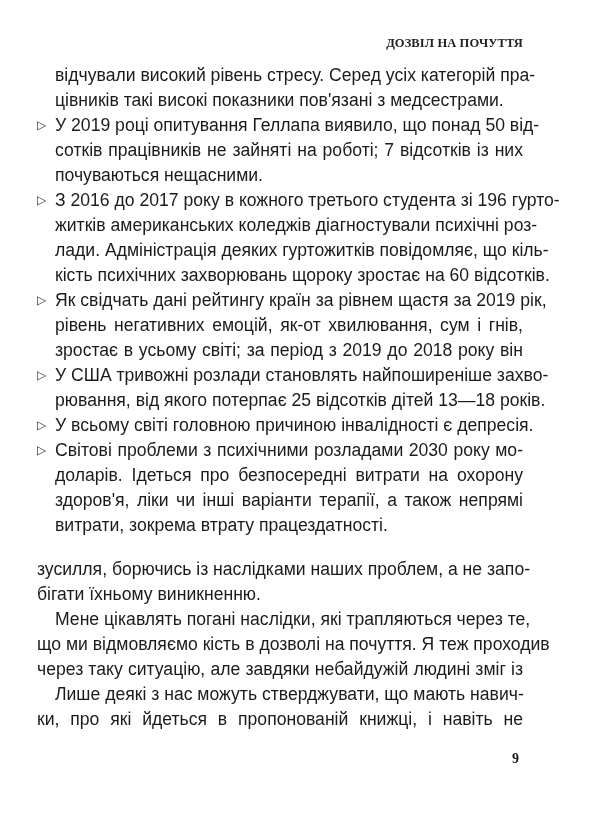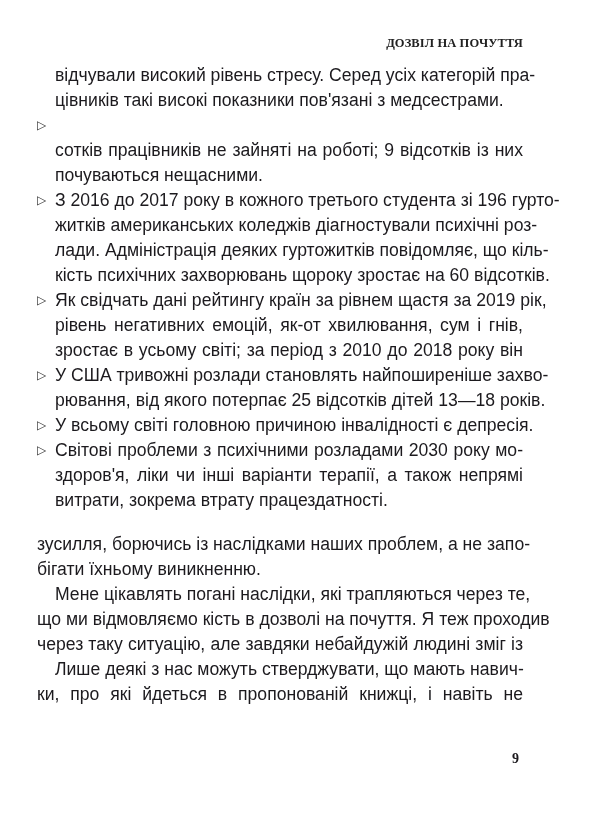--- a/index.html
+++ b/index.html
@@ -21,39 +21,40 @@
 </head>
 <body>
 
 <div class="running-head">ДОЗВІЛ НА ПОЧУТТЯ</div>
 
 <div class="page">
 
   <div class="line bul">відчували високий рівень стресу. Серед усіх категорій пра-</div>
   <div class="line bul last">цівників такі високі показники пов'язані з медсестрами.</div>
 
-  <div class="line bul"><span class="marker">▷</span></div>
-  <div class="line bul">сотків працівників не зайняті на роботі; 9 відсотків із них</div>
+  <div class="line bul"><span class="marker">▷</span><span>У 2019 році опитування Геллапа виявило, що понад 50 від-</span></div>
+  <div class="line bul">сотків працівників не зайняті на роботі; 7 відсотків із них</div>
   <div class="line bul last">почуваються нещасними.</div>
 
   <div class="line bul"><span class="marker">▷</span><span>З 2016 до 2017 року в кожного третього студента зі 196 гурто-</span></div>
   <div class="line bul">житків американських коледжів діагностували психічні роз-</div>
   <div class="line bul">лади. Адміністрація деяких гуртожитків повідомляє, що кіль-</div>
   <div class="line bul last">кість психічних захворювань щороку зростає на 60 відсотків.</div>
 
   <div class="line bul"><span class="marker">▷</span><span>Як свідчать дані рейтингу країн за рівнем щастя за 2019 рік,</span></div>
   <div class="line bul">рівень негативних емоцій, як-от хвилювання, сум і гнів,</div>
-  <div class="line bul">зростає в усьому світі; за період з 2010 до 2018 року він</div>
+  <div class="line bul">зростає в усьому світі; за період з 2019 до 2018 року він</div>
 
   <div class="line bul"><span class="marker">▷</span><span>У США тривожні розлади становлять найпоширеніше захво-</span></div>
   <div class="line bul last">рювання, від якого потерпає 25 відсотків дітей 13—18 років.</div>
 
   <div class="line bul last"><span class="marker">▷</span><span>У всьому світі головною причиною інвалідності є депресія.</span></div>
 
   <div class="line bul"><span class="marker">▷</span><span>Світові проблеми з психічними розладами 2030 року мо-</span></div>
+  <div class="line bul">доларів. Ідеться про безпосередні витрати на охорону</div>
   <div class="line bul">здоров'я, ліки чи інші варіанти терапії, а також непрямі</div>
   <div class="line bul last">витрати, зокрема втрату працездатності.</div>
 
   <div class="gap"></div>
 
   <div class="line">зусилля, борючись із наслідками наших проблем, а не запо-</div>
   <div class="line last">бігати їхньому виникненню.</div>
 
   <div class="line indent">Мене цікавлять погані наслідки, які трапляються через те,</div>
   <div class="line">що ми відмовляємо кість в дозволі на почуття. Я теж проходив</div>

